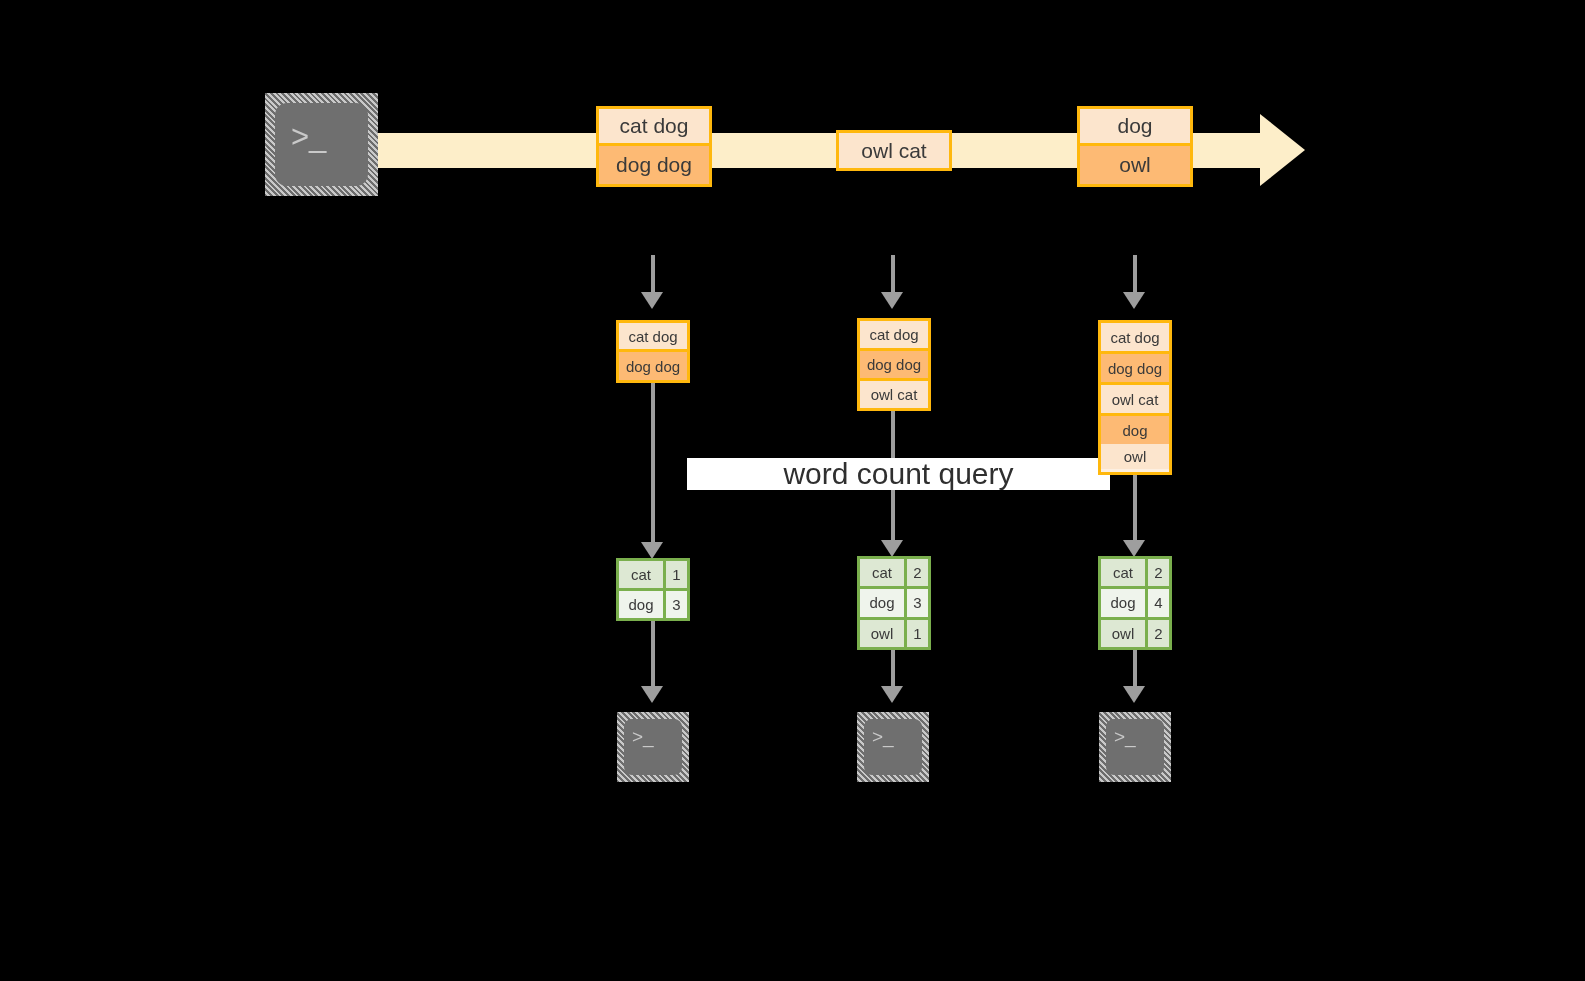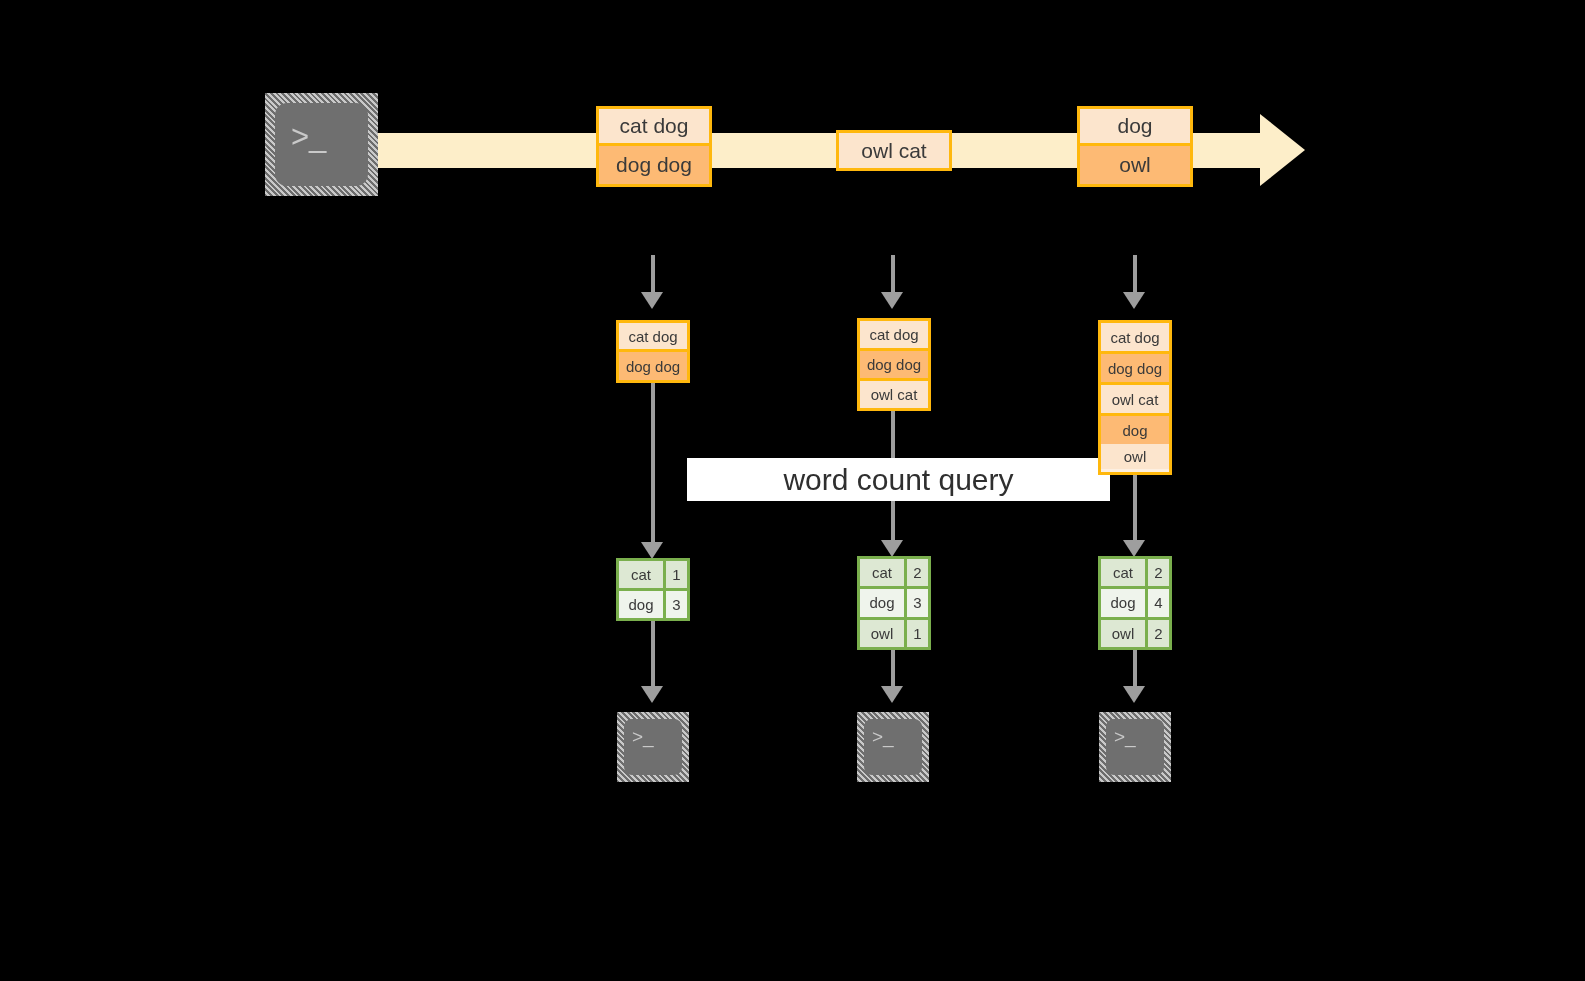--- a/index.html
+++ b/index.html
@@ -189,19 +189,19 @@
 
   <div class="vline" style="left:1133px;top:650px;height:42px;"></div>
   <div class="vhead" style="left:1123px;top:686px;"></div>
 
   <div class="term" style="left:1099px;top:712px;width:72px;height:70px;padding:7px;">
     <div class="term-inner" style="border-radius:8px;">
       <span class="term-glyph" style="left:8px;top:8px;font-size:19px;">&gt;_</span>
     </div>
   </div>
 
-  <div class="qlabel" style="left:687px;top:458px;width:423px;height:43px;font-size:30px;">word count query</div>
+  <div class="qlabel" style="left:687px;top:458px;width:423px;height:32px;font-size:30px;">word count query</div>
 
   <div class="ostack" style="left:1098px;top:444px;width:74px;height:31px;border-top:none;">
     <div class="ocell dark" style="height:25px;font-size:15px;">owl</div>
   </div>
 
 </div>
 
 </body></html>

